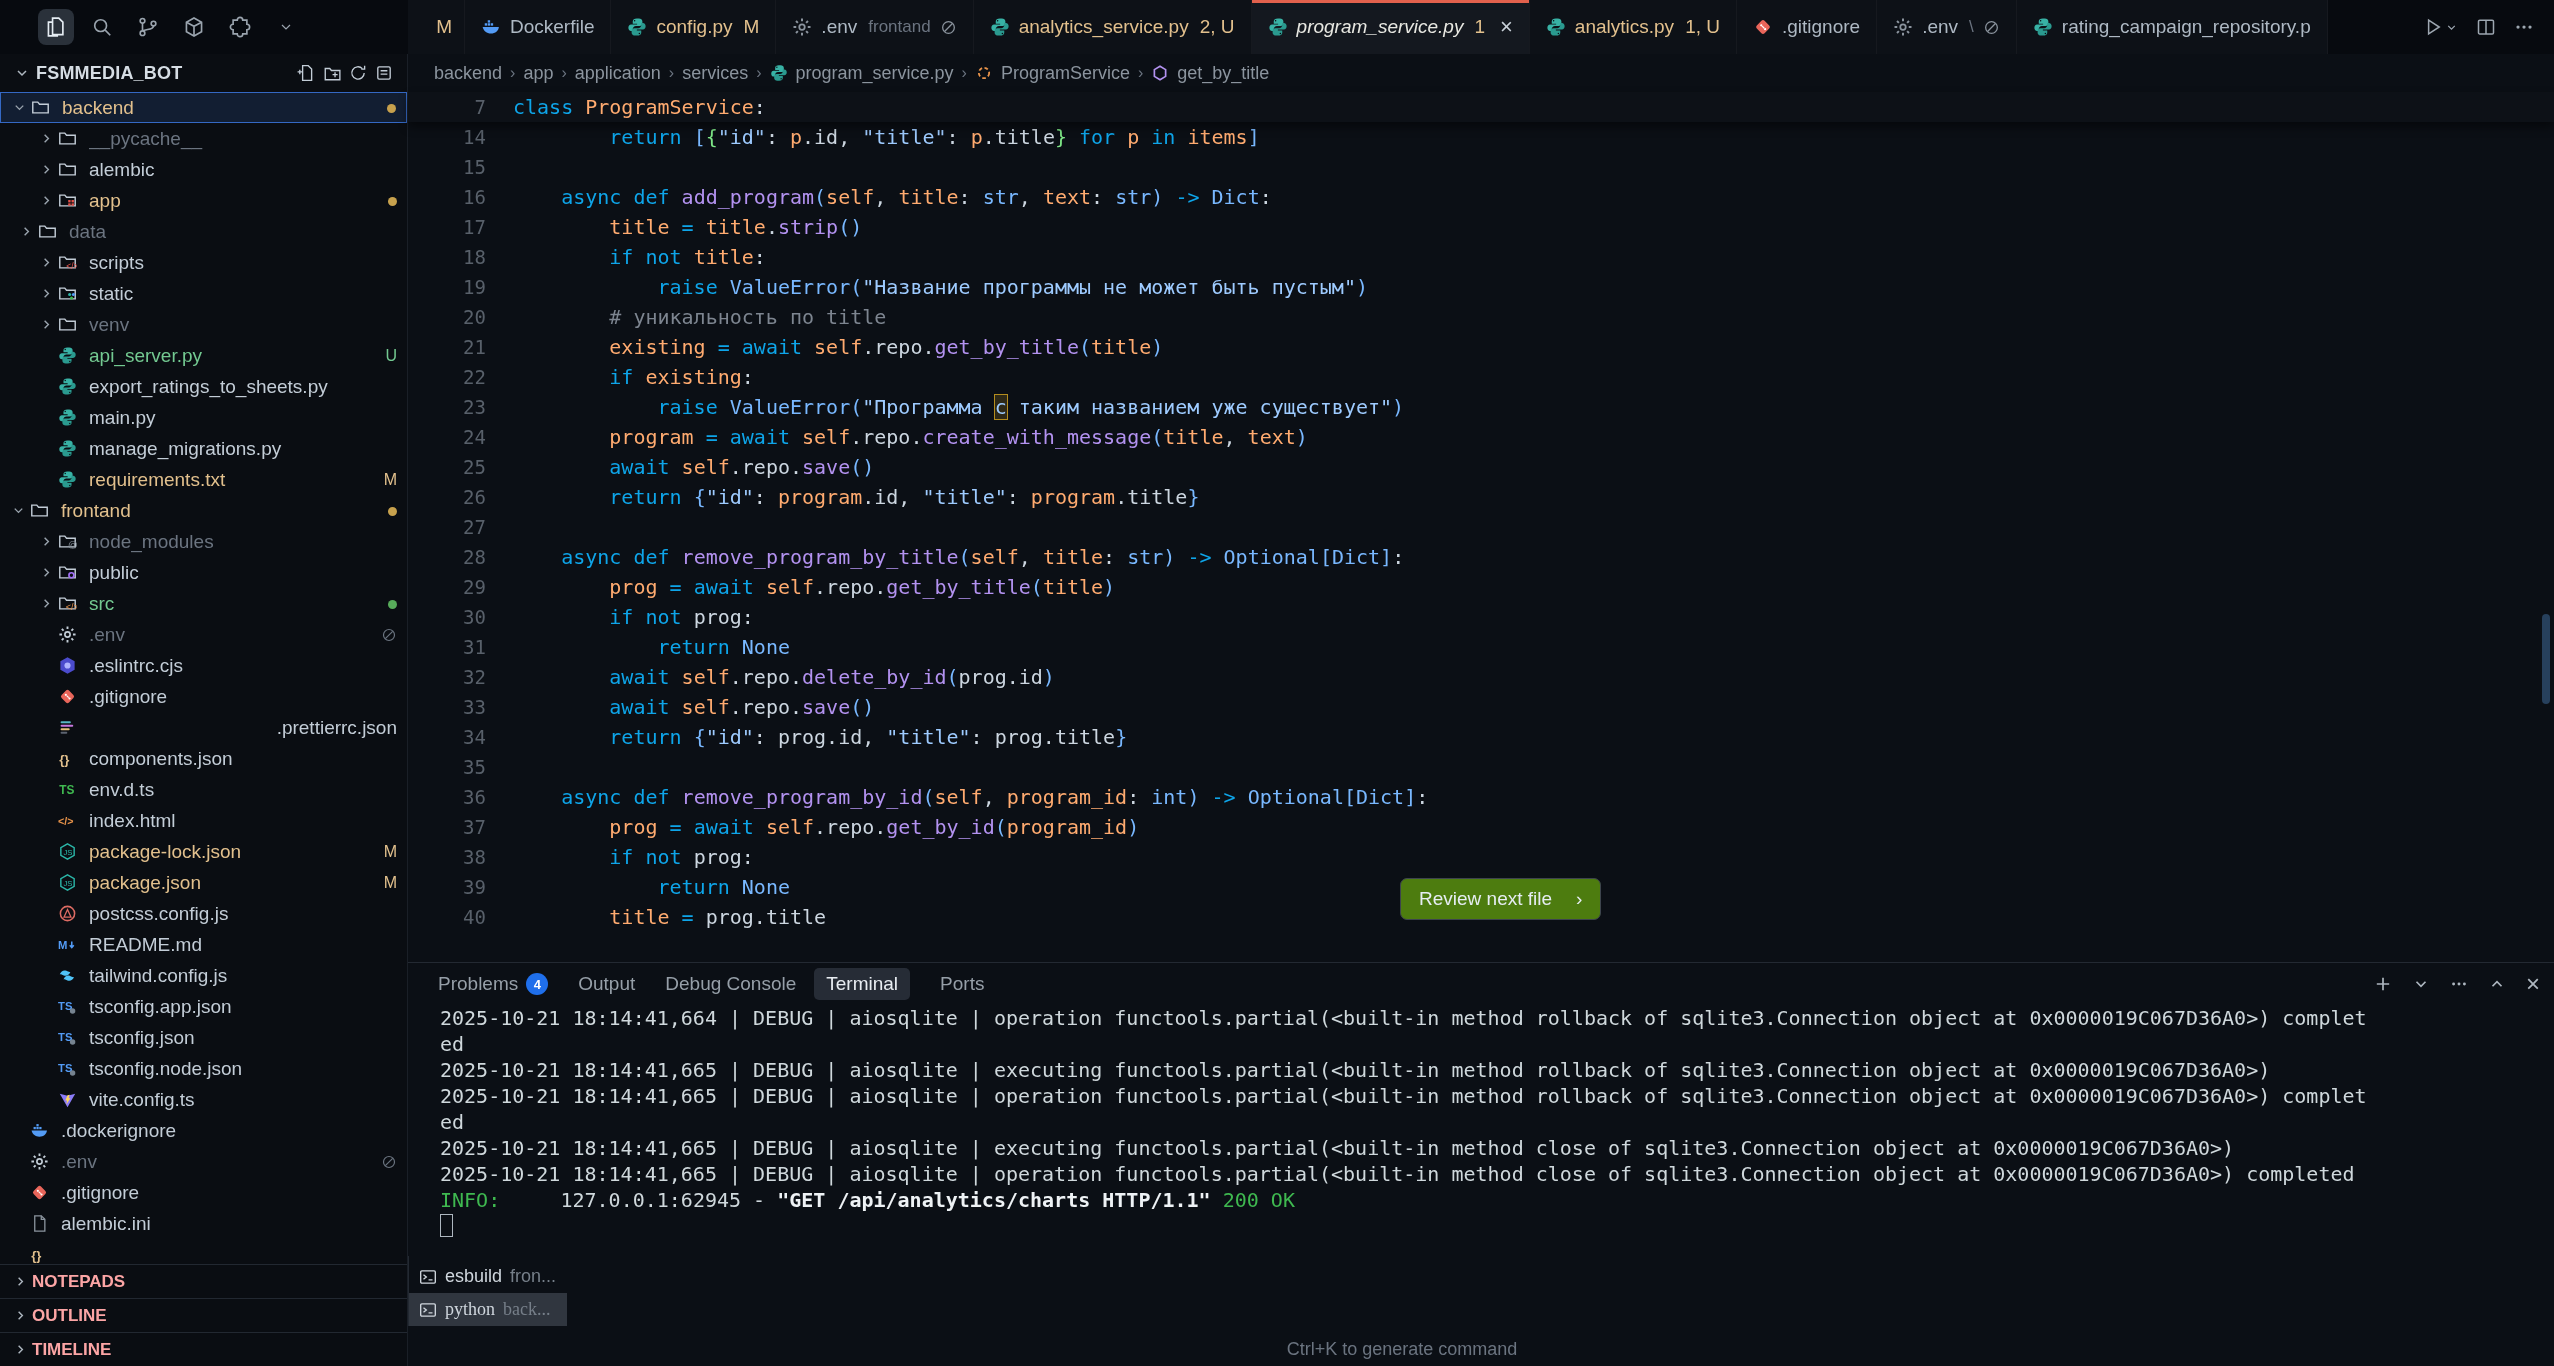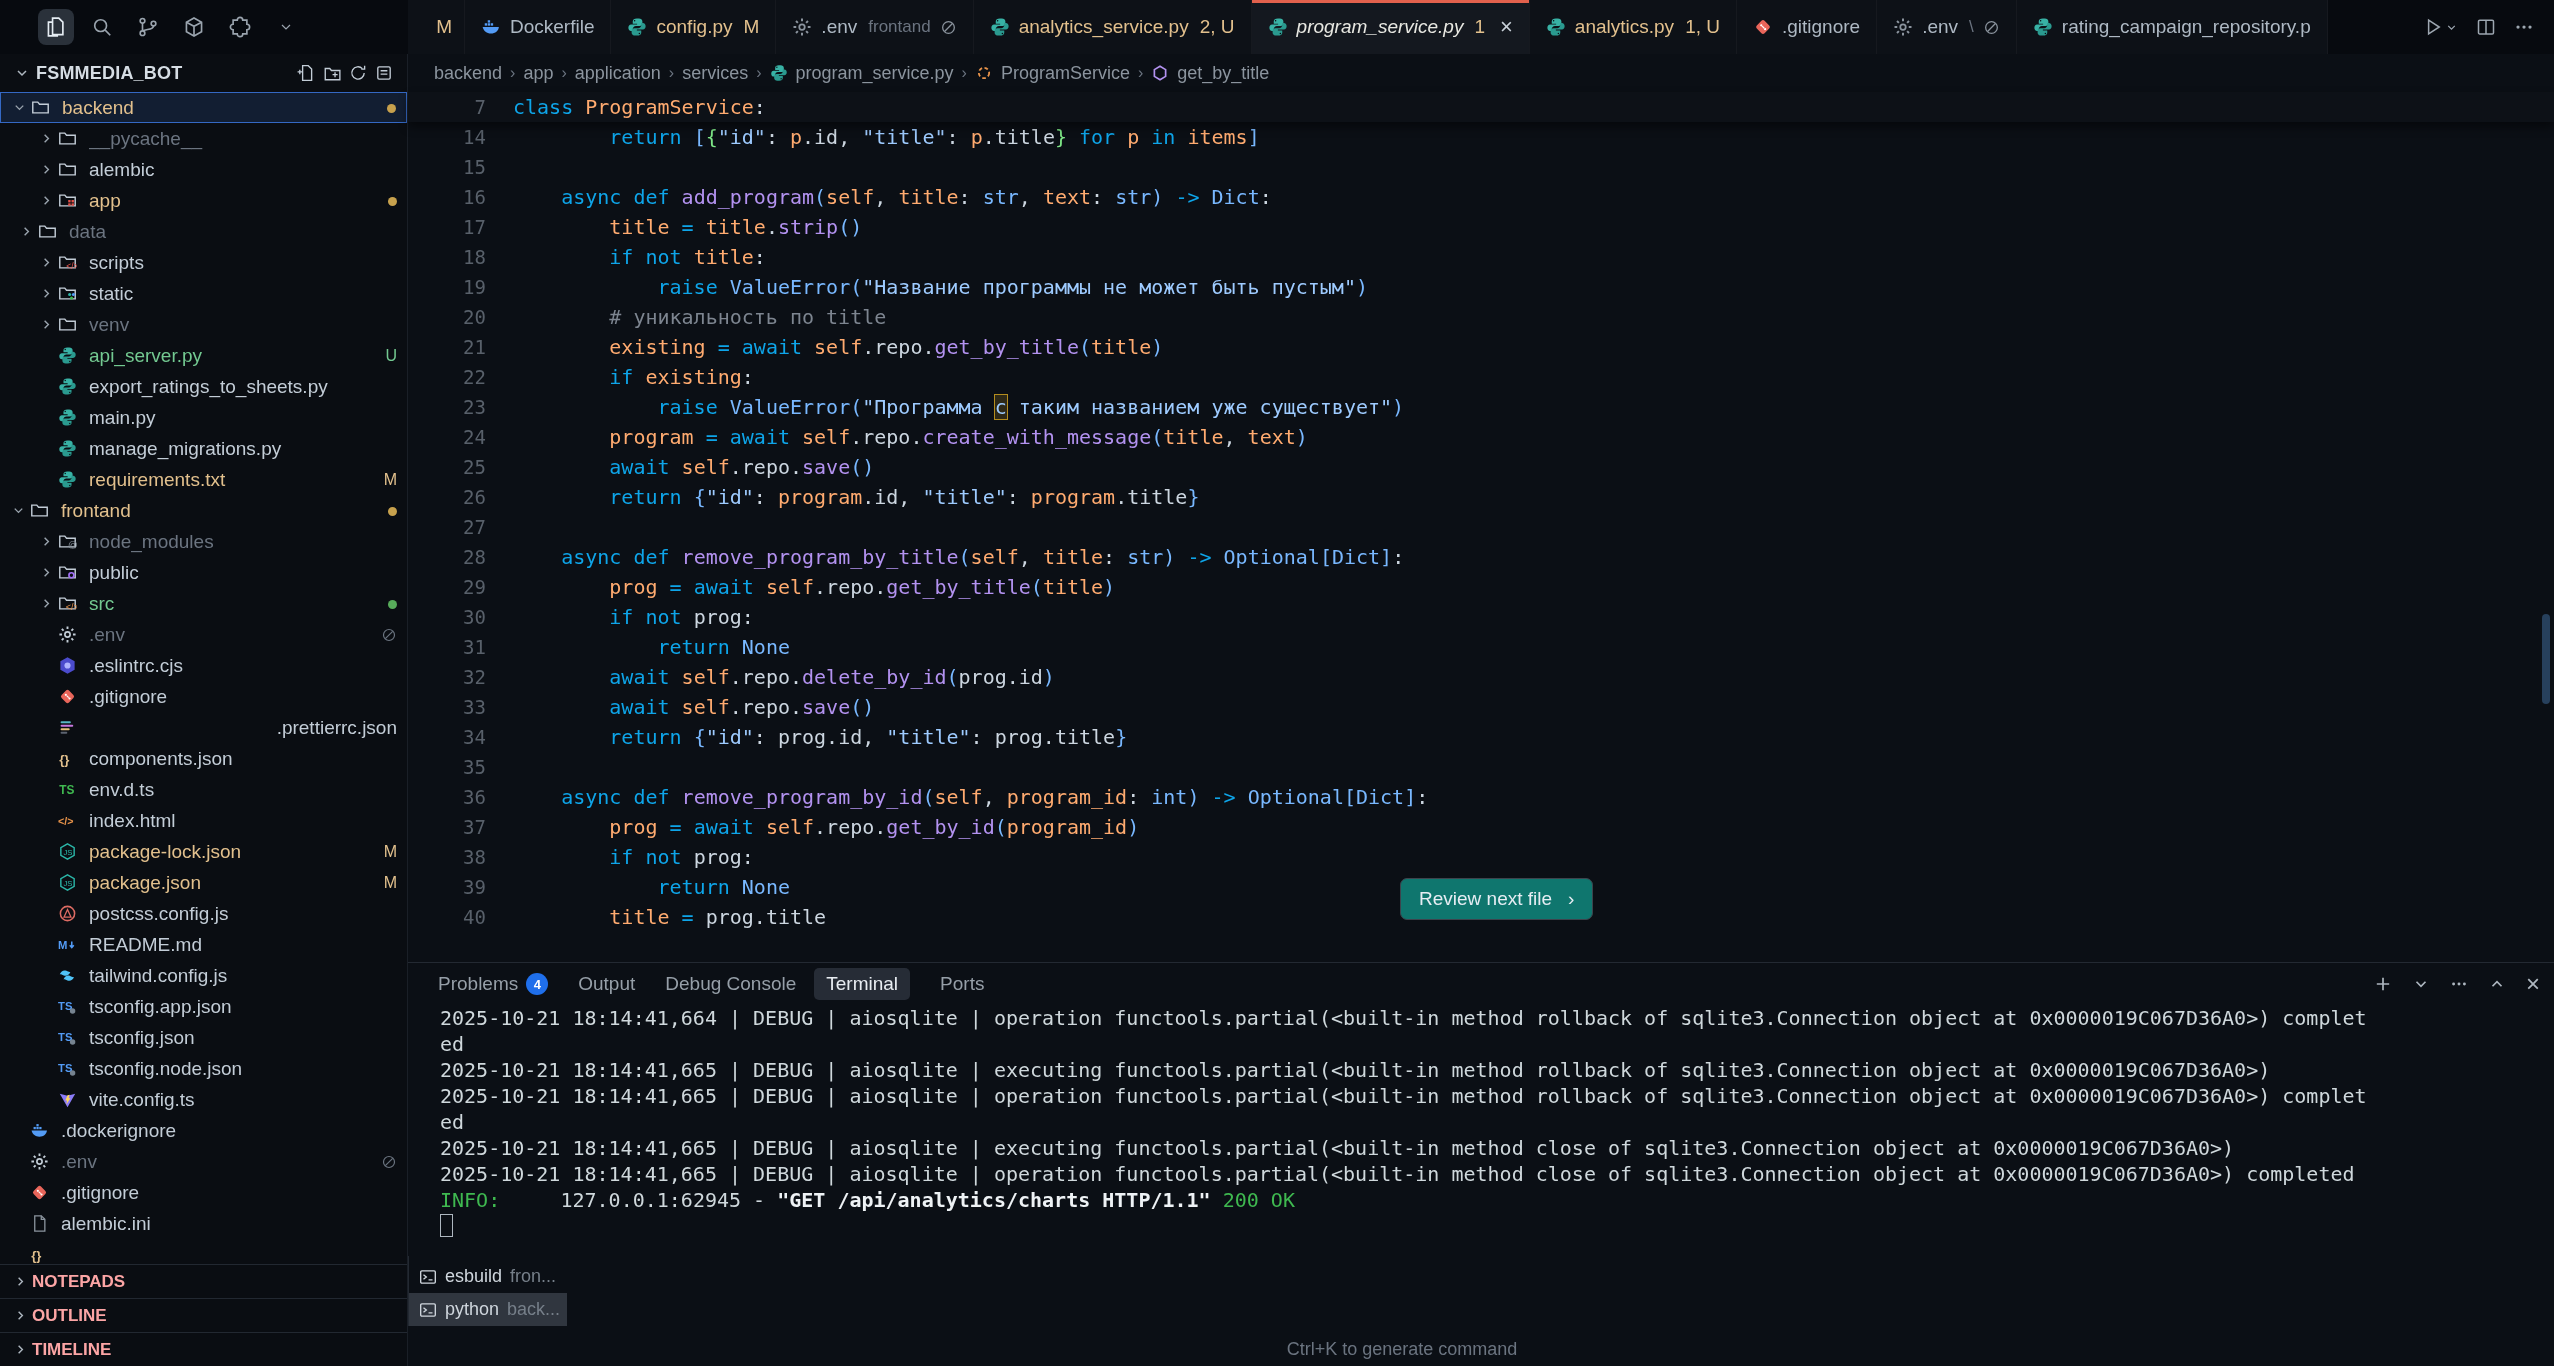--- a/index.html
+++ b/index.html
@@ -62,43 +62,43 @@
   #breadcrumb .bicon svg{width:18px;height:18px;}
   #codearea{position:relative;font-family:"DejaVu Sans Mono",monospace;font-size:20px;}
   .cline{height:30px;line-height:30px;white-space:pre;position:relative;}
   .lnum{position:absolute;left:0;width:78px;text-align:right;color:#58606a;font-size:19px;}
   .ctext{margin-left:105px;display:block;}
   #sticky{background:#0d1117;box-shadow:0 5px 9px rgba(0,0,0,.45);position:relative;z-index:3;}
   .tok-k{color:#0ea5e9}.tok-fn{color:#b392f0}.tok-v{color:#ffab70}.tok-s{color:#9ecbff}
   .tok-w{color:#ccd6e0}.tok-c{color:#7d8590}.tok-t{color:#79b8ff}.tok-b1{color:#79b8ff}
   .tok-b2{color:#7ee787}.tok-cl{color:#ffab70}
   .tok-sbox{color:#9ecbff;outline:1px solid #b38c1e;background:rgba(170,130,30,.22);}
-  #reviewbtn{position:absolute;left:1400px;top:878px;height:42px;padding:0 18px;background:#0f766e;
+  #reviewbtn{position:absolute;left:1400px;top:878px;height:42px;padding:0 18px;background:#4d7c0f;
       border:1px solid #3d444d;border-radius:7px;color:#e6edf3;font-size:19px;font-family:"Liberation Sans",sans-serif;
-      display:flex;align-items:center;gap:16px;z-index:5;}
+      display:flex;align-items:center;gap:24px;z-index:5;}
   #escroll{position:absolute;right:4px;top:100px;width:8px;bottom:10px;}
   #ethumb{position:absolute;left:0;width:8px;top:460px;height:90px;border-radius:4px;background:#27405c;}
   
   #panel{position:absolute;left:408px;top:962px;right:0;bottom:0;background:#0b0f15;border-top:1px solid #232932;}
   #paneltabs{height:42px;display:flex;align-items:center;padding:0 14px 0 30px;}
   .ptab{font-size:19px;color:#969fa8;margin-right:30px;display:flex;align-items:center;gap:8px;}
   .ptab.active{color:#e8edf2;background:#262c36;border-radius:5px;padding:5px 12px;margin-left:-12px;}
   .pbadge{background:#1f6feb;color:#fff;font-size:13px;width:22px;height:22px;border-radius:50%;
       display:flex;align-items:center;justify-content:center;font-weight:bold;}
   #panelicons{margin-left:auto;display:flex;align-items:center;gap:20px;color:#aeb7c0;}
   #panelicons svg{width:18px;height:18px;}
   #panelicons .xchar{font-size:24px;line-height:1;}
   #termwrap{position:absolute;left:0;top:42px;right:0;bottom:40px;display:flex;flex-direction:column;}
   #termlines{flex:1;padding-left:32px;font-family:"DejaVu Sans Mono",monospace;font-size:20px;overflow:hidden;}
   .tline{line-height:26px;white-space:pre;color:#cfd8dc;}
   .tl-g{color:#3fb950}.tl-w{color:#cfd8dc}.tl-b{color:#eef2f5;font-weight:bold}
   #cursorblk{display:inline-block;width:11px;height:21px;border:1px solid #aeb7c0;vertical-align:-4px;}
   #termside{width:158px;flex:none;border-left:1px solid #232932;padding-top:4px;}
   .srow{height:33px;display:flex;align-items:center;gap:8px;padding-left:10px;font-size:18px;color:#cfd6dd;}
-  .srow.sel{background:#30363f;}
+  .srow.sel{background:#30363f;font-family:Liberation Serif, serif;}
   .srow .sic{width:18px;height:18px;color:#cfd6dd;flex:none;}
   .srow .sic svg{width:18px;height:18px;}
   .srow .dim{color:#767f89;white-space:nowrap;overflow:hidden;}
   #hint{position:absolute;bottom:6px;left:0;width:1988px;text-align:center;color:#6b7480;font-size:18px;}
 </style>
 </head>
 <body>
 
 <div id="win">
   <div id="topbar">

